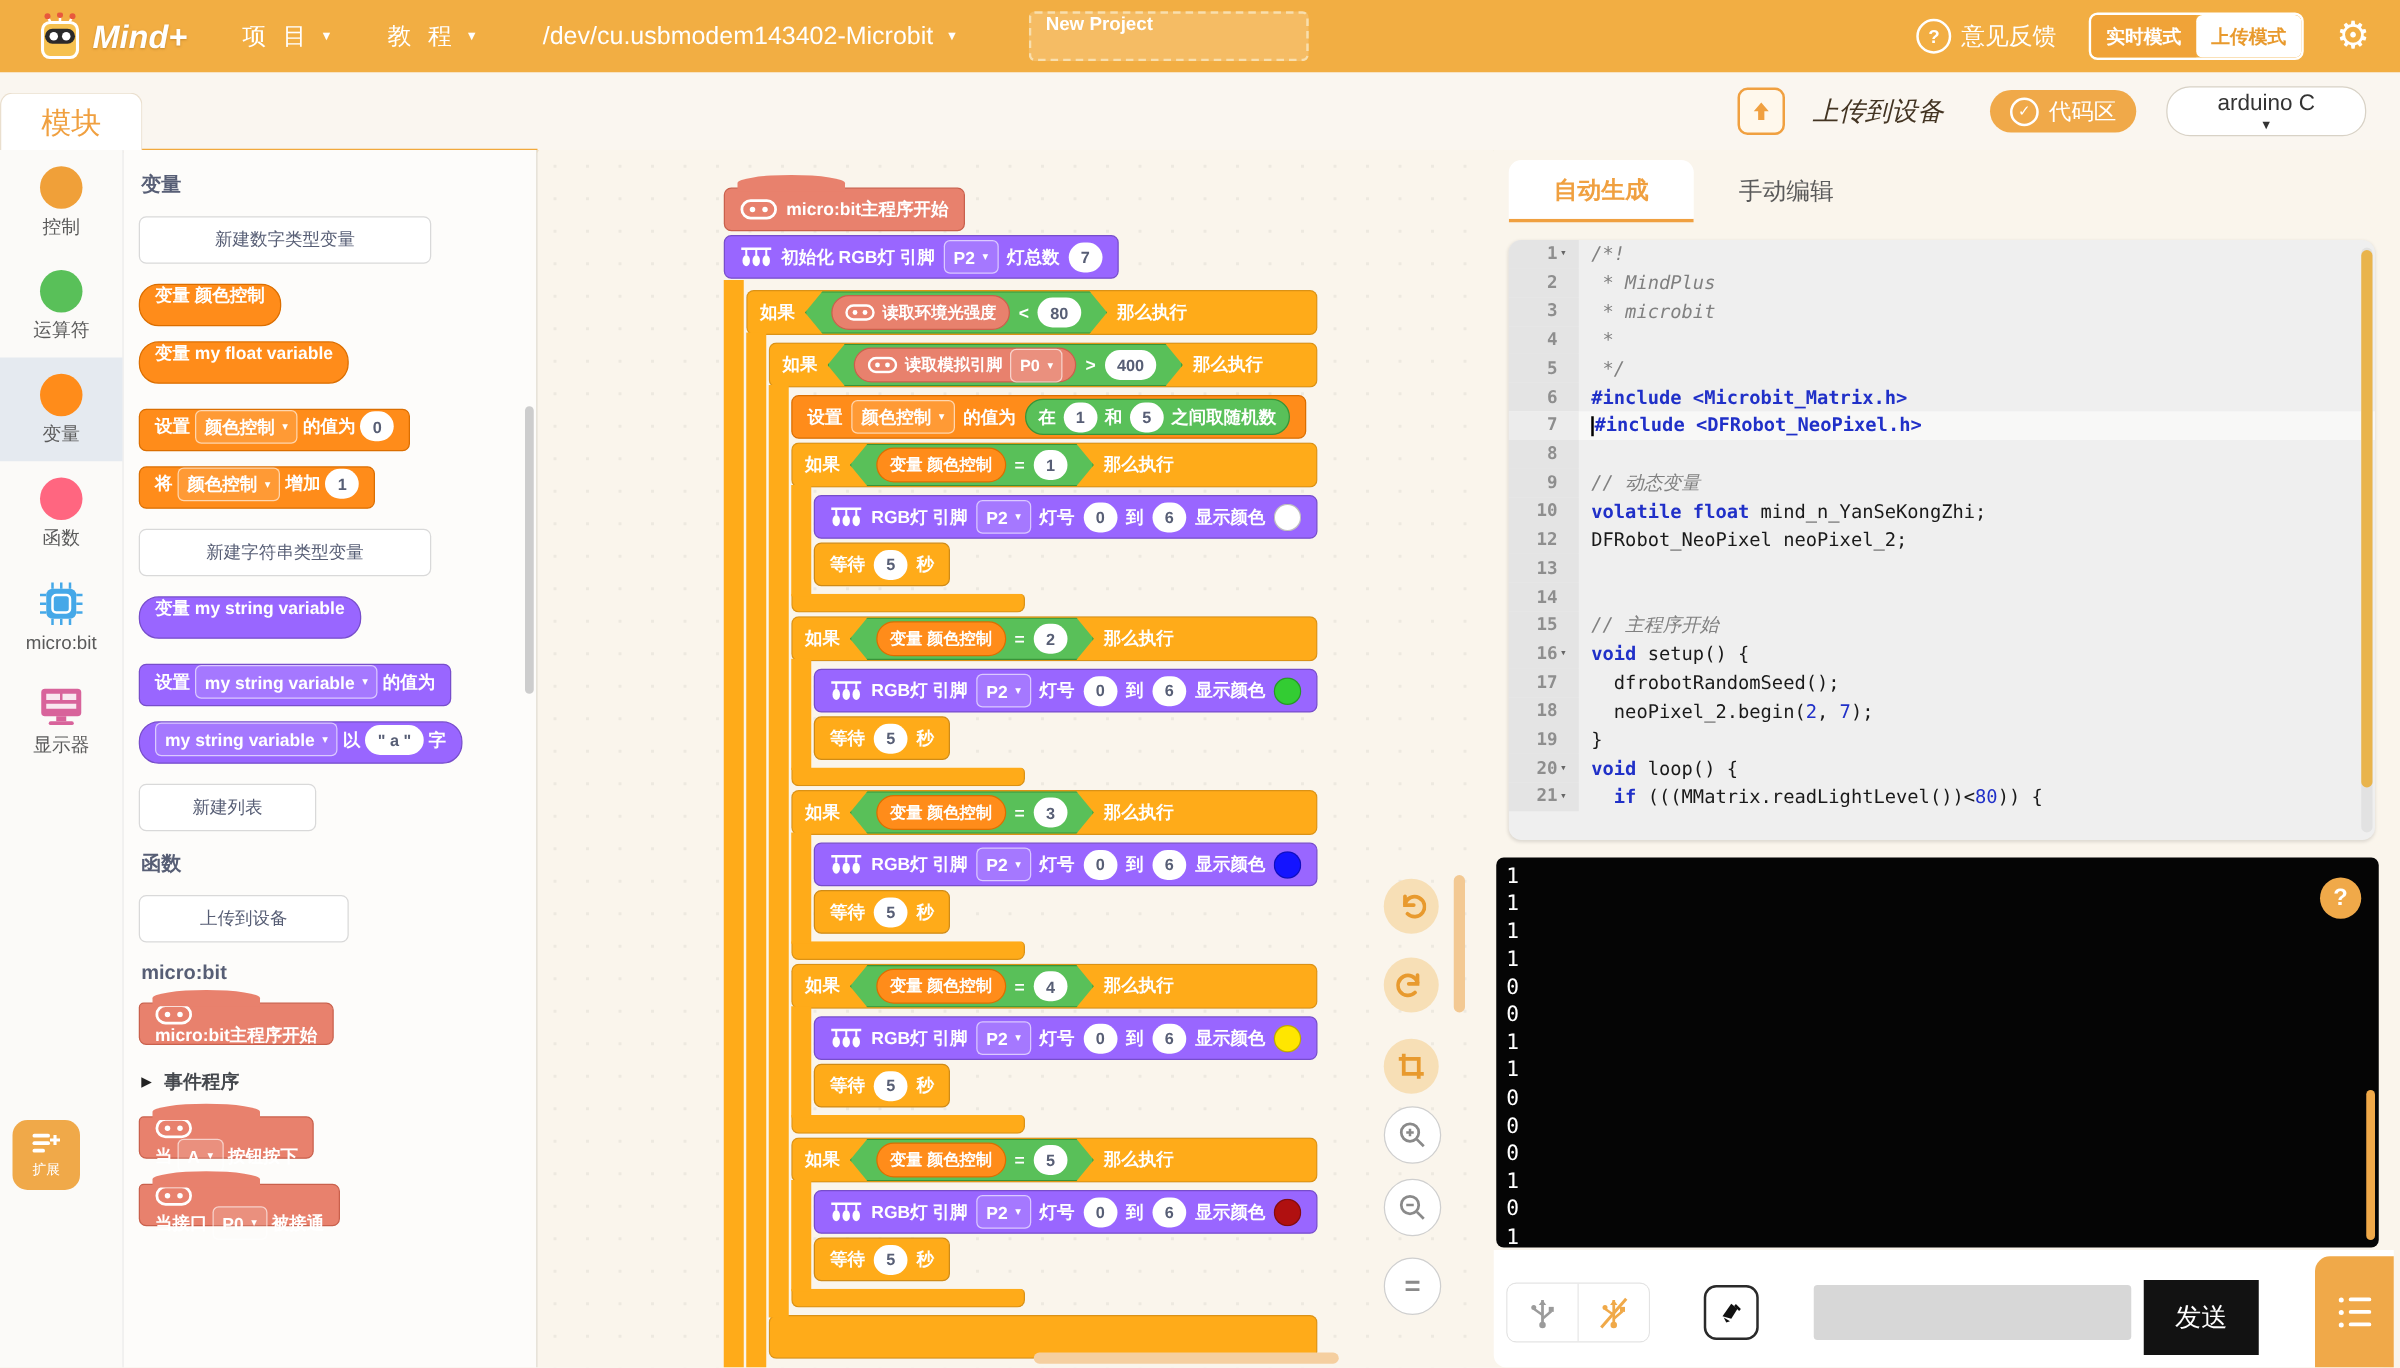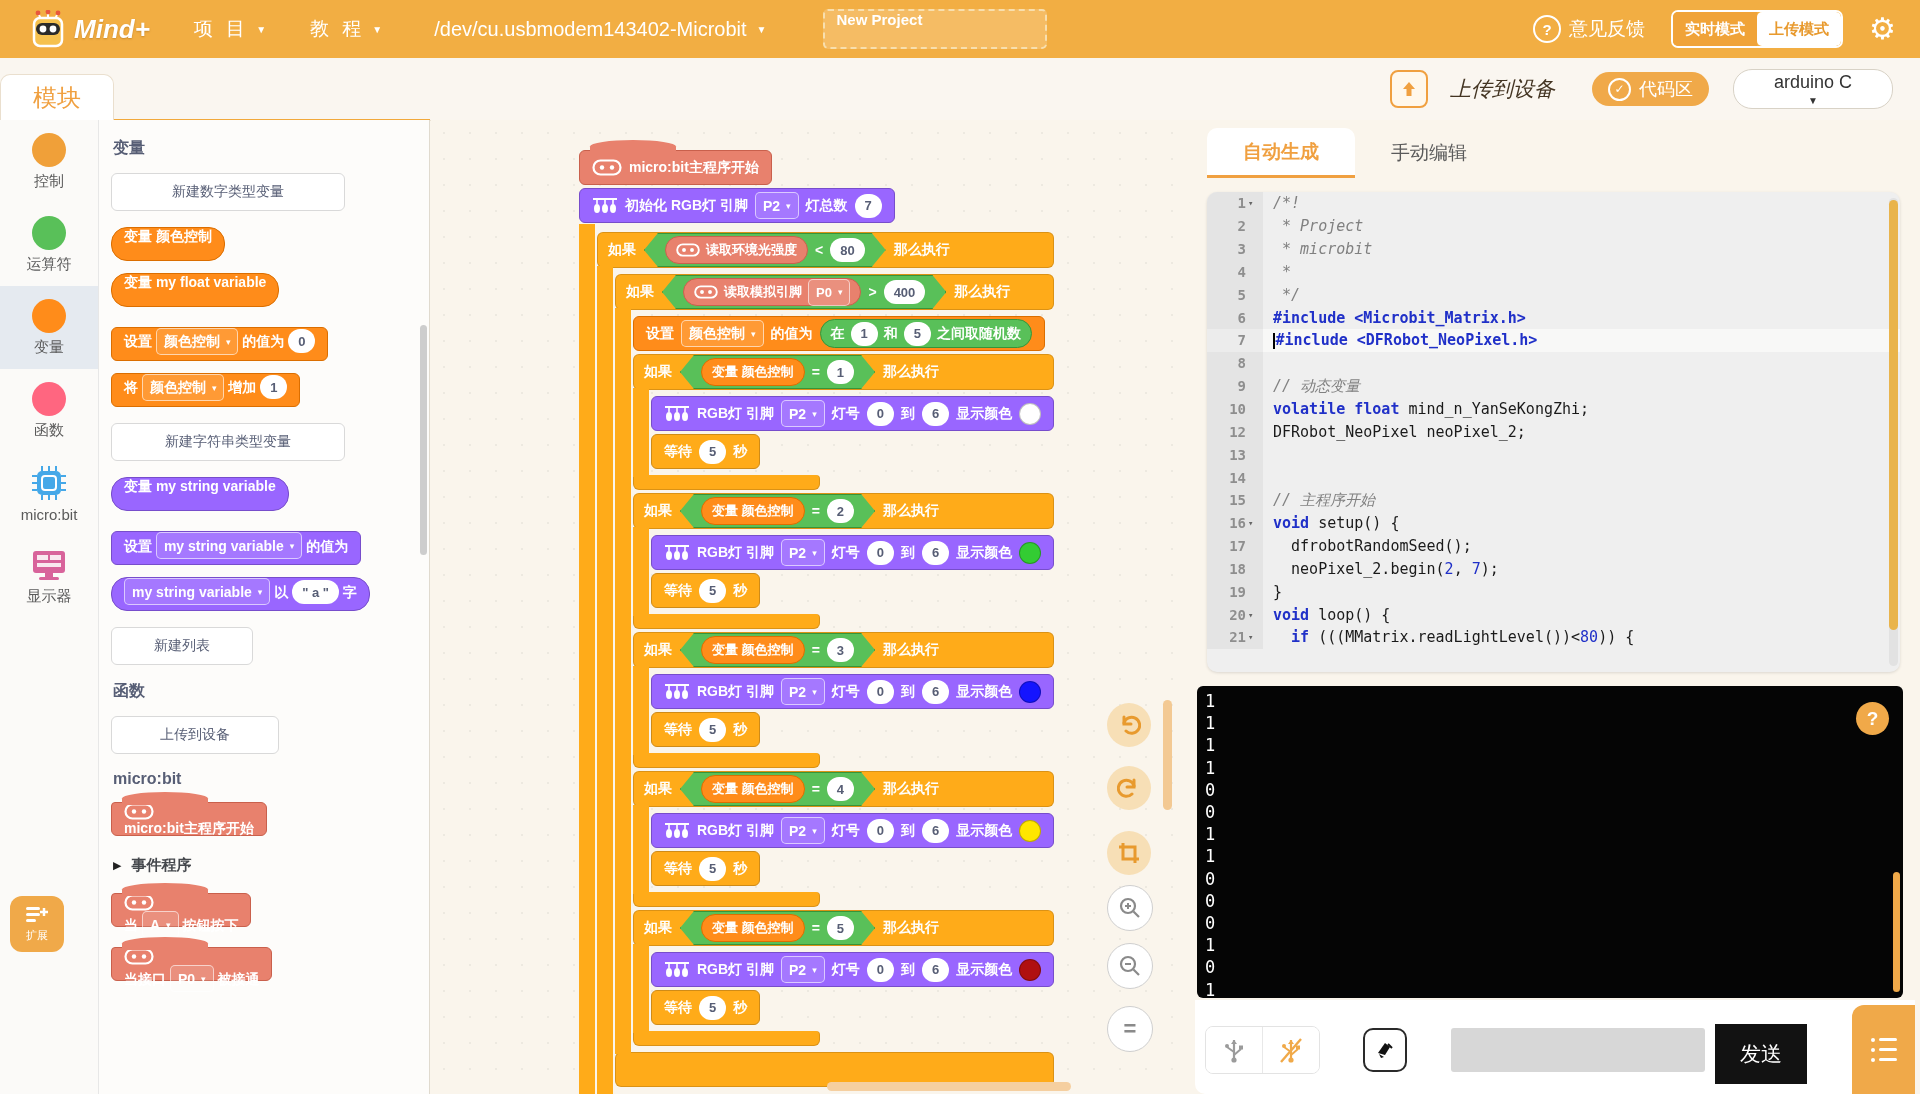--- a/index.html
+++ b/index.html
@@ -742,21 +742,21 @@
           <b>1</b>
           <i>▾</i>
         </span>
         <span class="ct"><span class="t-cm">/*!</span></span>
       </div>
     <div class="cl">
         <span class="lg">
           <b>2</b>
           <i></i>
         </span>
-        <span class="ct"><span class="t-cm"> * Project</span></span>
+        <span class="ct"><span class="t-cm"> * MindPlus</span></span>
       </div>
     <div class="cl">
         <span class="lg">
           <b>3</b>
           <i></i>
         </span>
         <span class="ct"><span class="t-cm"> * microbit</span></span>
       </div>
     <div class="cl">
         <span class="lg">

